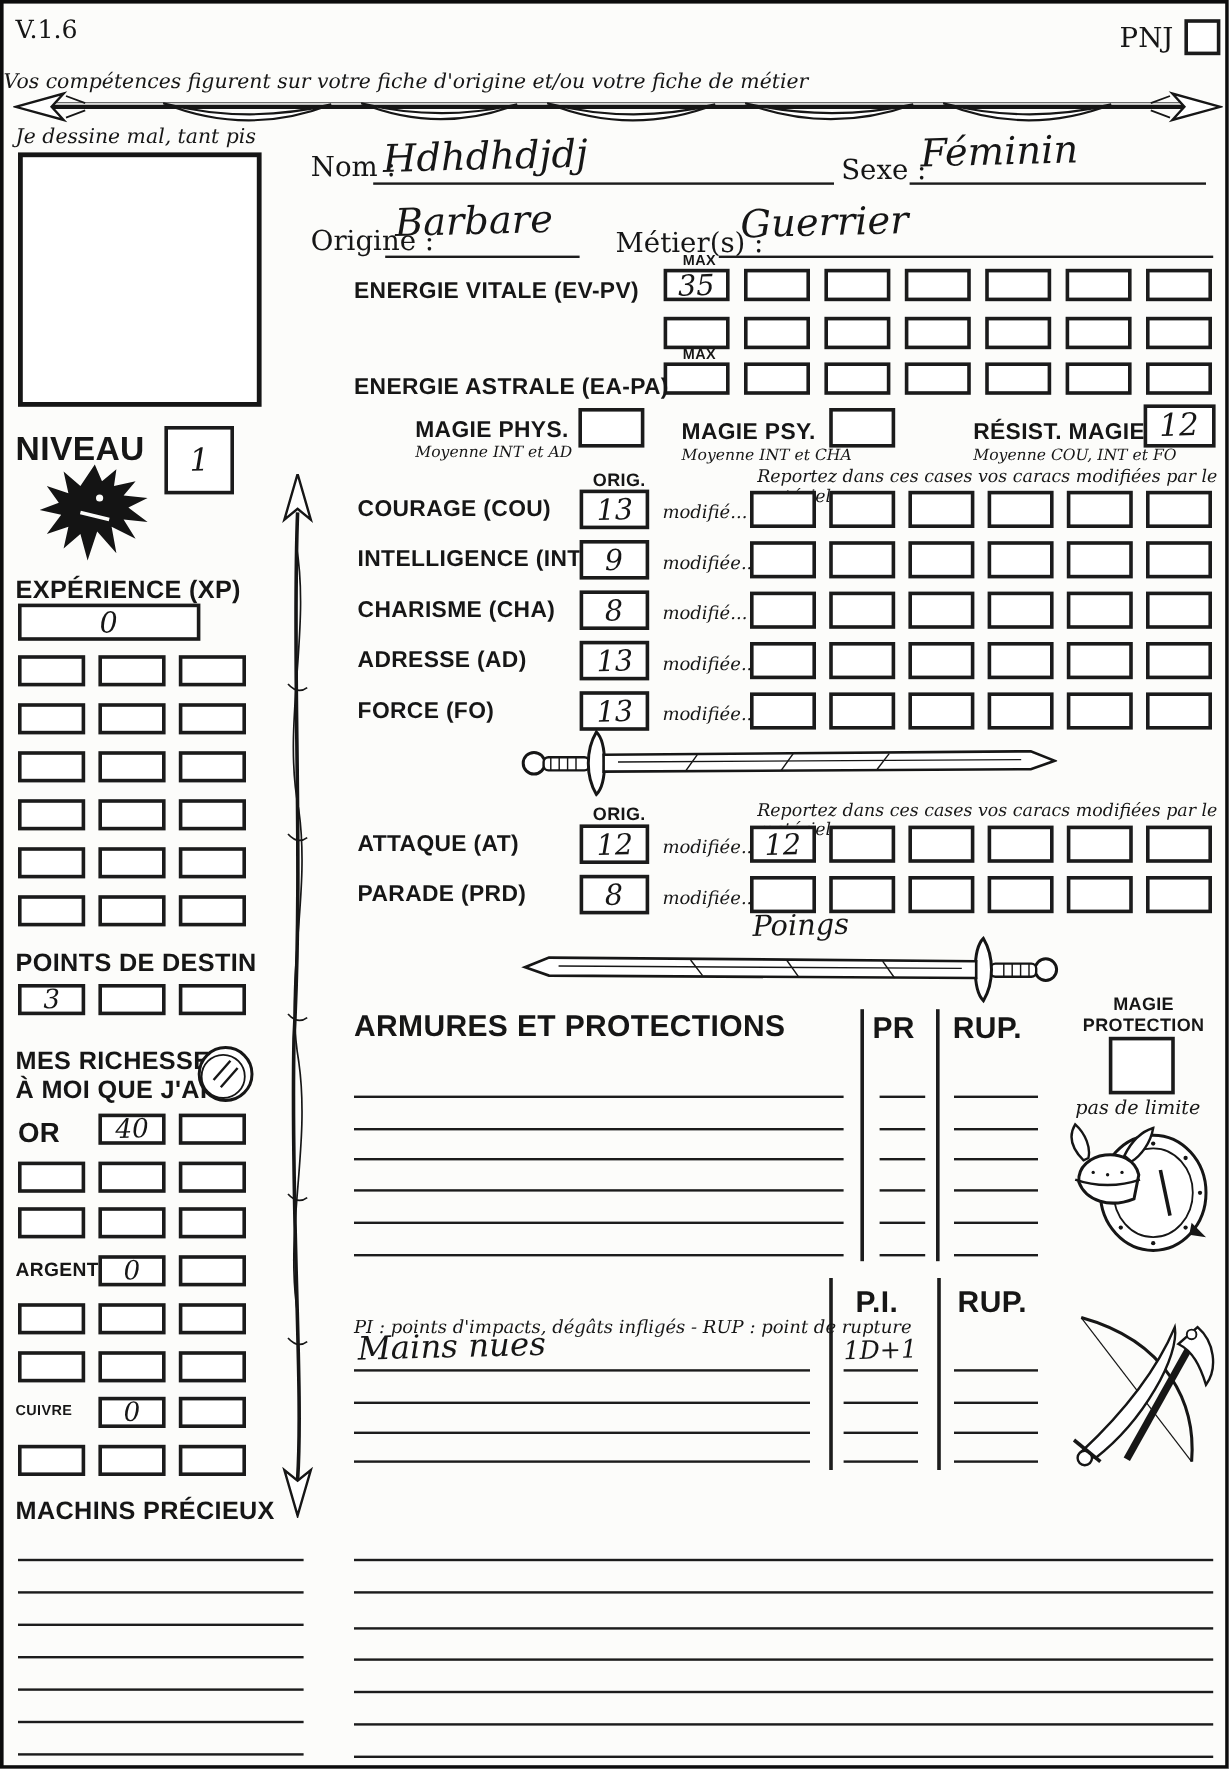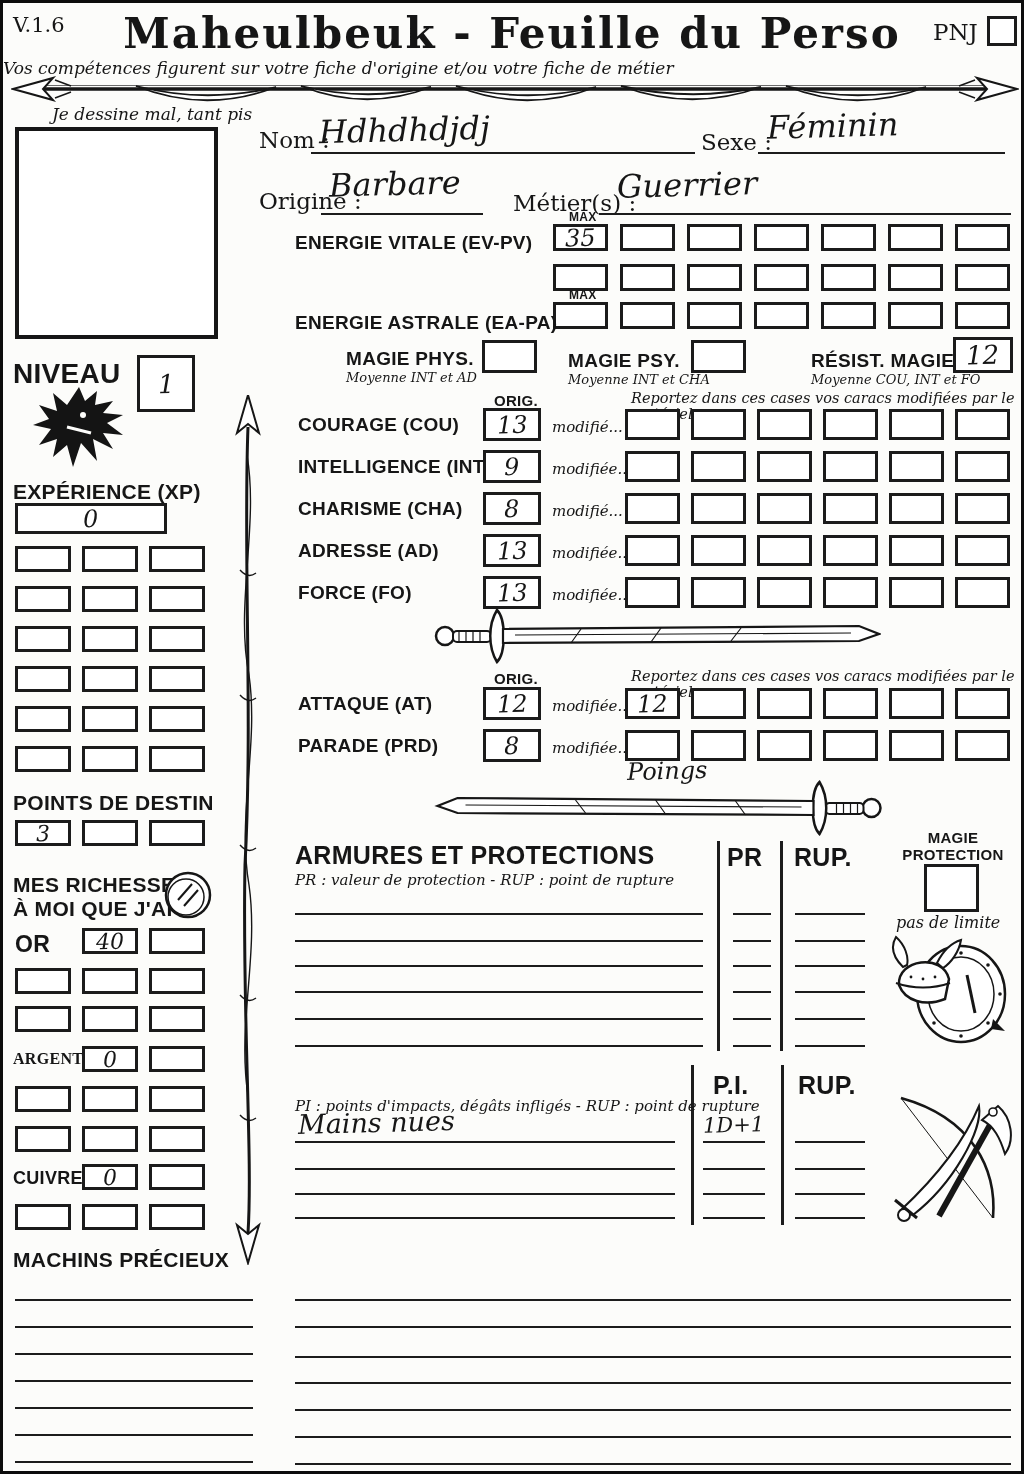--- a/index.html
+++ b/index.html
@@ -23,40 +23,39 @@
   .ev .box{width:55px;height:27px;margin-right:12px;}
   .mods .box{width:55px;height:31px;margin-right:11px;}
   .grid3 .box{width:56px;height:26px;margin-right:11px;}
 </style>
 </head>
 <body>
 
 <div class="page">
 
   <div class="abs serif" style="left:10px;top:10px;font-size:21px;">V.1.6</div>
-  <div class="abs gothic" style="left:120px;right:120px;top:6px;text-align:center;font-size:42px;">Maheulbeuk - Feuille du Perso</div>
   <div class="abs serif" style="left:930px;top:16px;font-size:23px;text-align:center;">PNJ</div>
   <div class="abs box" style="left:984px;top:13px;width:30px;height:30px;"></div>
   <div class="abs script" style="left:0;right:0;top:55px;font-size:17px;">Vos compétences figurent sur votre fiche d'origine et/ou votre fiche de métier</div>
 
   <svg class="abs" style="left:8px;top:71px;" width="1008" height="38" viewBox="0 0 1008 38">
     <line x1="28" y1="15" x2="980" y2="15" stroke="#161616" stroke-width="3.5"></line>
     <line x1="28" y1="11.5" x2="980" y2="11.5" stroke="#6b6b6b" stroke-width="1"></line>
     <path d="M2,15 L42,4 L32,15 L42,26 Z" fill="#fff" stroke="#161616" stroke-width="2"></path>
     <path d="M44,6 L60,12 M44,24 L60,18" stroke="#161616" stroke-width="1.5" fill="none"></path>
     <path d="M1006,15 L966,4 L976,15 L966,26 Z" fill="#fff" stroke="#161616" stroke-width="2"></path>
     <path d="M964,6 L948,12 M964,24 L948,18" stroke="#161616" stroke-width="1.5" fill="none"></path>
     <path d="M125,12 Q195,40 265,13 Q195,30 125,12 Z" fill="#fff" stroke="#161616" stroke-width="1.8"></path>
     <path d="M290,12 Q355,38 420,13 Q355,28 290,12 Z" fill="#fff" stroke="#161616" stroke-width="1.8"></path>
     <path d="M445,12 Q515,40 585,13 Q515,30 445,12 Z" fill="#fff" stroke="#161616" stroke-width="1.8"></path>
     <path d="M610,12 Q680,38 750,13 Q680,28 610,12 Z" fill="#fff" stroke="#161616" stroke-width="1.8"></path>
     <path d="M775,12 Q845,40 915,13 Q845,30 775,12 Z" fill="#fff" stroke="#161616" stroke-width="1.8"></path>
   </svg>
 
-  <div class="abs script" style="left:10px;top:101px;font-size:17px;margin-left:39px;">Je dessine mal, tant pis</div>
+  <div class="abs script" style="left:10px;top:101px;font-size:17px;">Je dessine mal, tant pis</div>
   <div class="abs" style="left:12px;top:124px;width:203px;height:212px;border:4px solid #161616;background:#fff;box-sizing:border-box;"></div>
 
   <div class="abs fant" style="left:10px;top:355px;font-size:28px;">NIVEAU</div>
   <div class="abs box cell" style="left:134px;top:352px;width:58px;height:57px;">
     <span class="hand" style="font-size:26px;">1</span>
   </div>
 
   <svg class="abs" style="left:28px;top:380px;" width="96" height="88" viewBox="0 0 96 88">
     <path fill="#141414" d="M48,4 L54,18 L66,8 L64,22 L82,18 L72,30 L92,32 L76,40 L92,52 L72,50 L82,66 L62,56 L66,78 L50,60 L42,84 L36,62 L22,74 L26,56 L8,62 L20,46 L2,42 L18,36 L8,22 L26,28 L22,10 L36,22 Z"></path>
     <circle cx="52" cy="32" r="3" fill="#fcfcfa"></circle>
@@ -131,41 +130,41 @@
       <div class="box"></div>
       <div class="box"></div>
       <div class="box"></div>
     </div>
   <div class="abs boxrow grid3" style="left:12px;top:1003px;">
       <div class="box"></div>
       <div class="box"></div>
       <div class="box"></div>
     </div>
 
-  <div class="abs fant" style="left:10px;top:1047px;font-size:16px;font-family:Liberation Serif, serif;">ARGENT</div>
+  <div class="abs fant" style="left:10px;top:1047px;font-size:16px;">ARGENT</div>
   <div class="abs boxrow grid3" style="left:79px;top:1043px;">
     <div class="box cell">
         <span class="hand" style="font-size:22px;">0</span>
       </div>
   </div>
   <div class="abs boxrow grid3" style="left:146px;top:1043px;">
       <div class="box"></div>
     </div>
   <div class="abs boxrow grid3" style="left:12px;top:1083px;">
       <div class="box"></div>
       <div class="box"></div>
       <div class="box"></div>
     </div>
   <div class="abs boxrow grid3" style="left:12px;top:1123px;">
       <div class="box"></div>
       <div class="box"></div>
       <div class="box"></div>
     </div>
 
-  <div class="abs fant" style="left:10px;top:1165px;font-size:18px;">CUIVRE</div>
+  <div class="abs fant" style="left:10px;top:1165px;font-size:12px;">CUIVRE</div>
   <div class="abs boxrow grid3" style="left:79px;top:1161px;">
     <div class="box cell">
         <span class="hand" style="font-size:22px;">0</span>
       </div>
   </div>
   <div class="abs boxrow grid3" style="left:146px;top:1161px;">
       <div class="box"></div>
     </div>
   <div class="abs boxrow grid3" style="left:12px;top:1201px;">
       <div class="box"></div>
@@ -388,21 +387,20 @@
     <path d="M72,22 L428,19 L448,27 L428,34 L72,36 Z" fill="#fff" stroke="#161616" stroke-width="2.2"></path>
     <line x1="84" y1="28" x2="420" y2="26" stroke="#161616" stroke-width="1.2"></line>
     <path d="M150,22 L140,36 M230,21 L220,35 M310,21 L300,34" stroke="#161616" stroke-width="1.2"></path>
   </svg>
 
   <div class="abs fant" style="left:292px;top:838px;font-size:25px;">ARMURES ET PROTECTIONS</div>
   <div class="abs fant" style="left:724px;top:840px;font-size:25px;">PR</div>
   <div class="abs fant" style="left:791px;top:840px;font-size:25px;">RUP.</div>
   <div class="vbar" style="left:714px;top:838px;height:210px;"></div>
   <div class="vbar" style="left:777px;top:838px;height:210px;"></div>
-  <div class="abs script" style="left:292px;top:868px;font-size:15px;">PR : valeur de protection - RUP : point de rupture</div>
 
   <div class="uline" style="left:292px;top:910px;width:408px;"></div>
   <div class="uline" style="left:292px;top:937px;width:408px;"></div>
   <div class="uline" style="left:292px;top:962px;width:408px;"></div>
   <div class="uline" style="left:292px;top:988px;width:408px;"></div>
   <div class="uline" style="left:292px;top:1015px;width:408px;"></div>
   <div class="uline" style="left:292px;top:1042px;width:408px;"></div>
   <div class="uline" style="left:730px;top:910px;width:38px;"></div>
   <div class="uline" style="left:730px;top:937px;width:38px;"></div>
   <div class="uline" style="left:730px;top:962px;width:38px;"></div>

